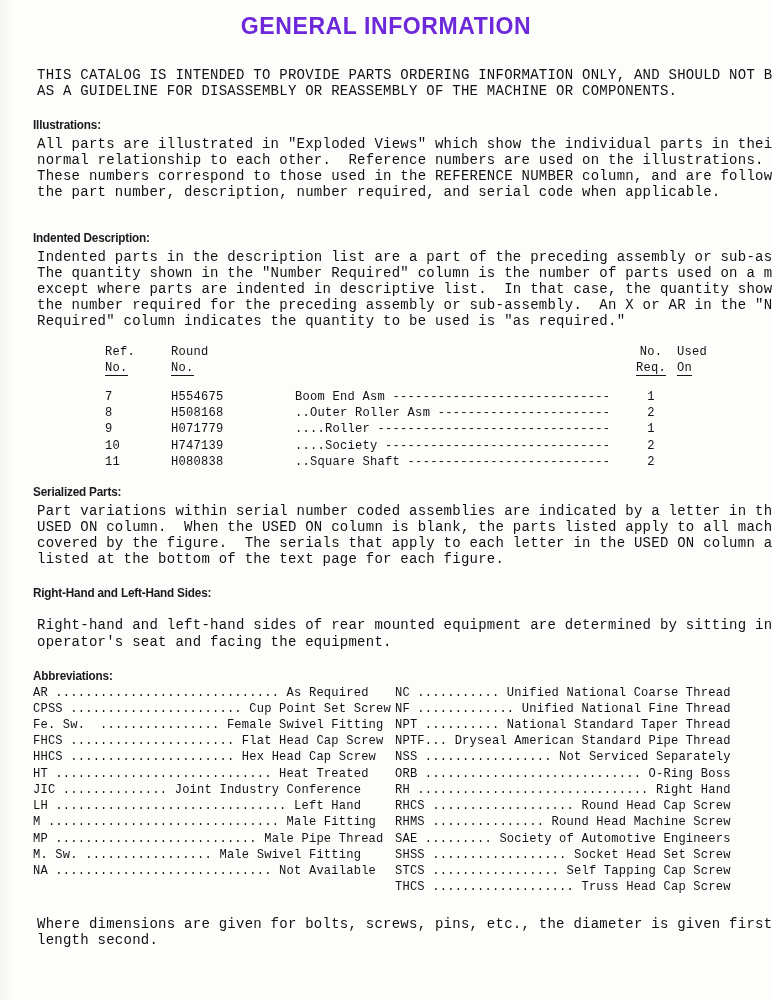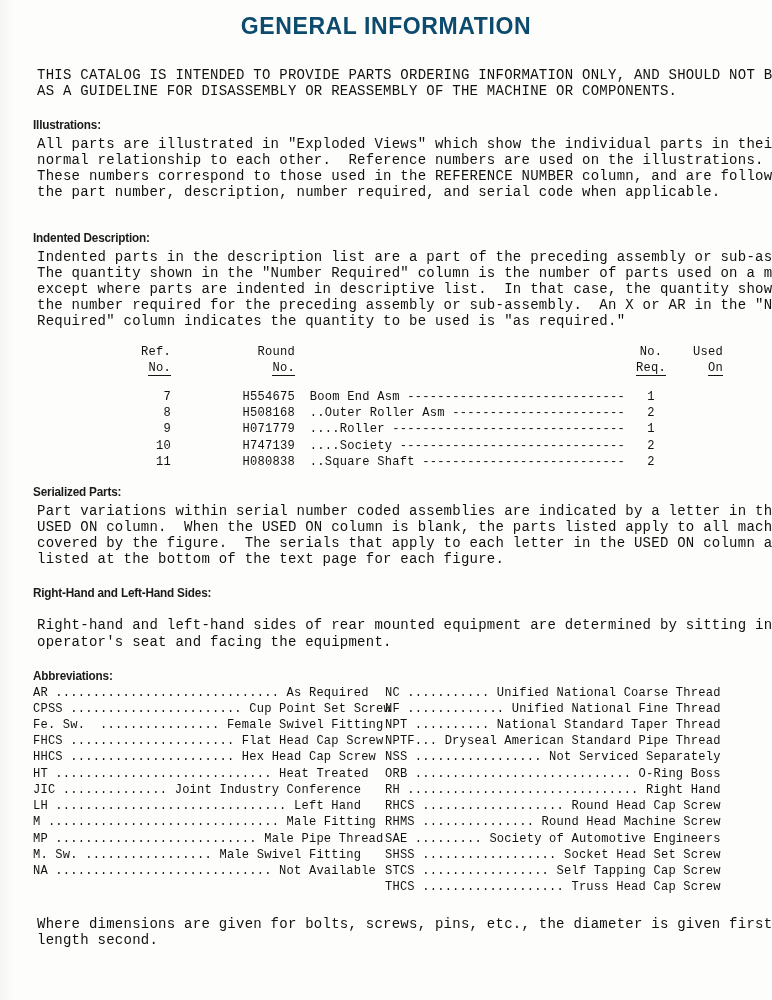--- a/index.html
+++ b/index.html
@@ -22,21 +22,21 @@
 
   
   .doc-title {
     font-family: "Liberation Sans", sans-serif;
     font-size: 23px;
     font-weight: 700;
     letter-spacing: 0.6px;
     text-align: center;
     margin: 0;
     padding-top: 13px;
-    color: #0c4a6e;
+    color: #6d28d9;
   }
 
   
   .sec-head {
     font-family: "Liberation Sans", sans-serif;
     font-size: 12.5px;
     font-weight: 600;
     letter-spacing: -0.2px;
     transform: scaleX(0.94);
     transform-origin: left center;
@@ -71,42 +71,42 @@
     font-family: "Liberation Mono", "DejaVu Sans Mono", monospace;
     font-size: 12.1px;
     line-height: 16.3px;
     letter-spacing: 0.25px;
     border-collapse: collapse;
     margin-left: 72px;
     color: #111111;
   }
   .parts-table td, .parts-table th {
     padding: 0;
-    text-align: right;
+    text-align: left;
     font-weight: normal;
     white-space: pre;
     vertical-align: bottom;
   }
   .col-ref   { width: 66px; }
   .col-part  { width: 124px; }
   .col-desc  { width: 330px; }
   .col-req   { width: 52px; text-align: center !important; }
   .col-used  { width: 46px; text-align: right; }
   .hdr-underline {
     display: inline-block;
     border-bottom: 1.4px solid #141414;
     padding-bottom: 0px;
     line-height: 14px;
   }
   .tbl-spacer td { height: 12px; }
 
   
   .abbrev-wrap {
     display: flex;
-    gap: 0;
+    gap: 10px;
   }
   .abbrev-col {
     font-family: "Liberation Mono", "DejaVu Sans Mono", monospace;
     font-size: 12.1px;
     line-height: 16.2px;
     letter-spacing: 0.2px;
     white-space: pre;
     color: #111111;
   }
   .abbrev-col-left  { width: 352px; }

